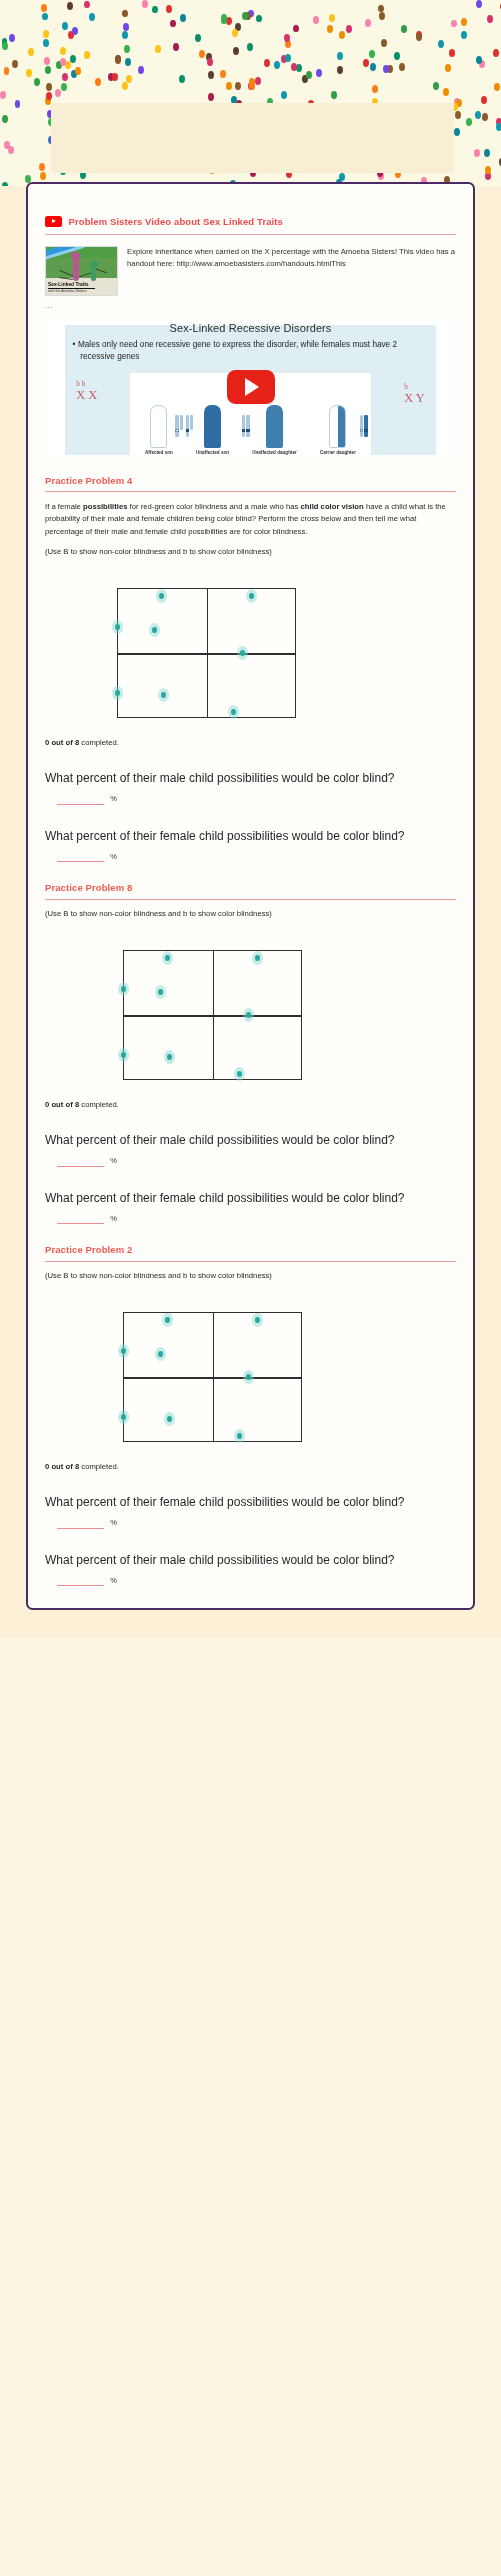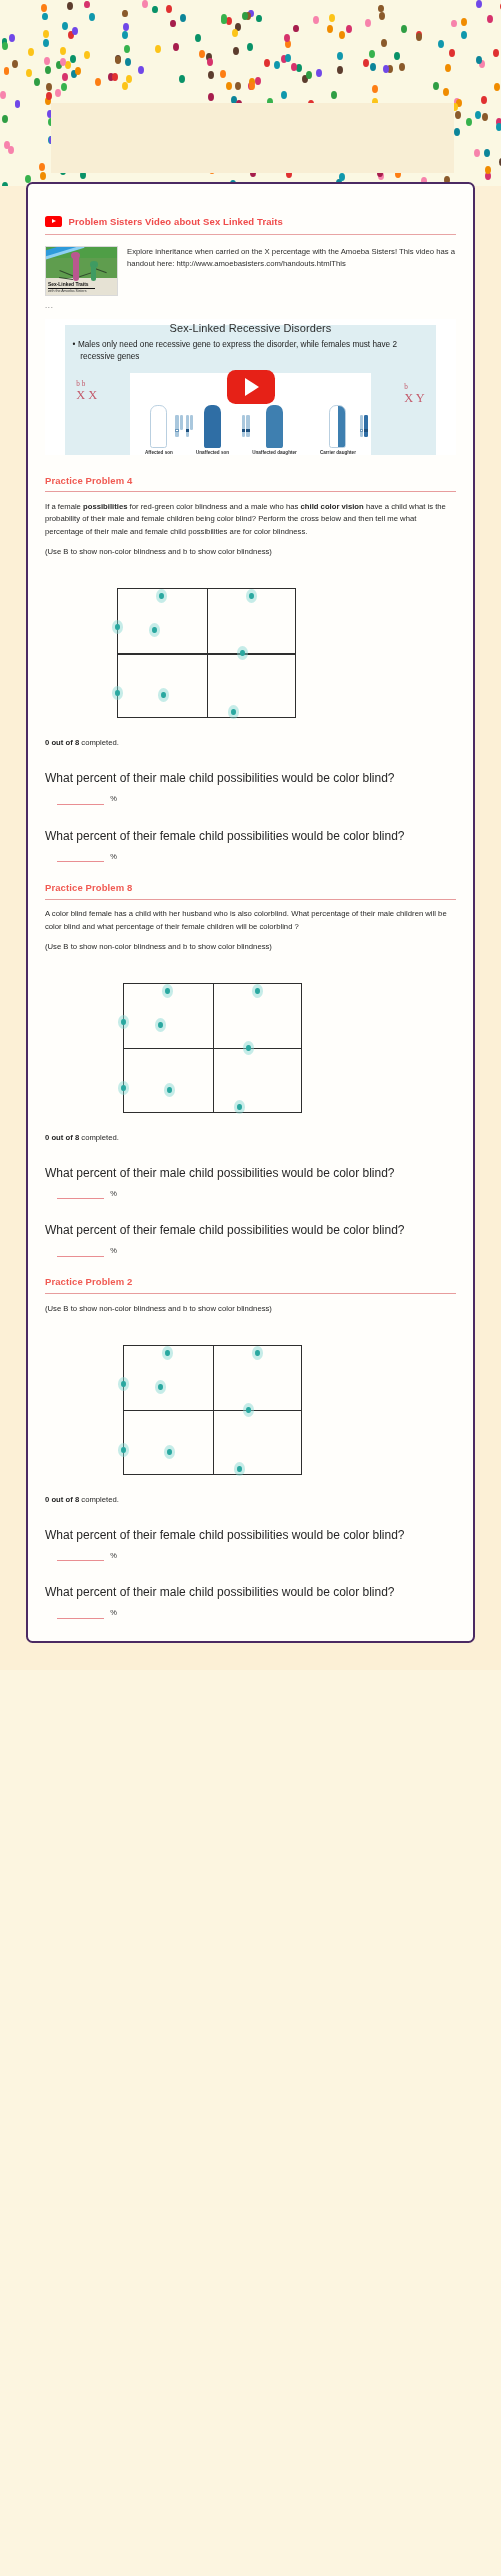--- a/index.html
+++ b/index.html
@@ -688,21 +688,20 @@
       <div class="answer-q">What percent of their female child possibilities would be color blind?</div>
       <div class="answer-row">
         <input class="answer-input" type="text" value="" style="">
         <span class="pct">%</span>
       </div>
     </div>
   </div>
         <div class="problem">
     <div class="problem-title">Practice Problem 8</div>
     <hr class="problem-rule">
-    <div class="problem-body">A color blind female has a child with her husband who is also colorblind. What percentage of their male children will be color blind and what percentage of their female children will be colorblind ?</div>
     <div class="problem-note">(Use B to show non-color blindness and b to show color blindness)</div>
 
     <div class="punnett-area">
       <div class="punnett-grid offset-b">
         <div class="vline"></div>
         <div class="hline"></div>
         <div class="drop" style="left:38px; top:0px;"></div>
               <div class="drop" style="left:128px; top:0px;"></div>
               <div class="drop" style="left:-5.9px; top:31px;"></div>
               <div class="drop" style="left:-5.9px; top:97px;"></div>

